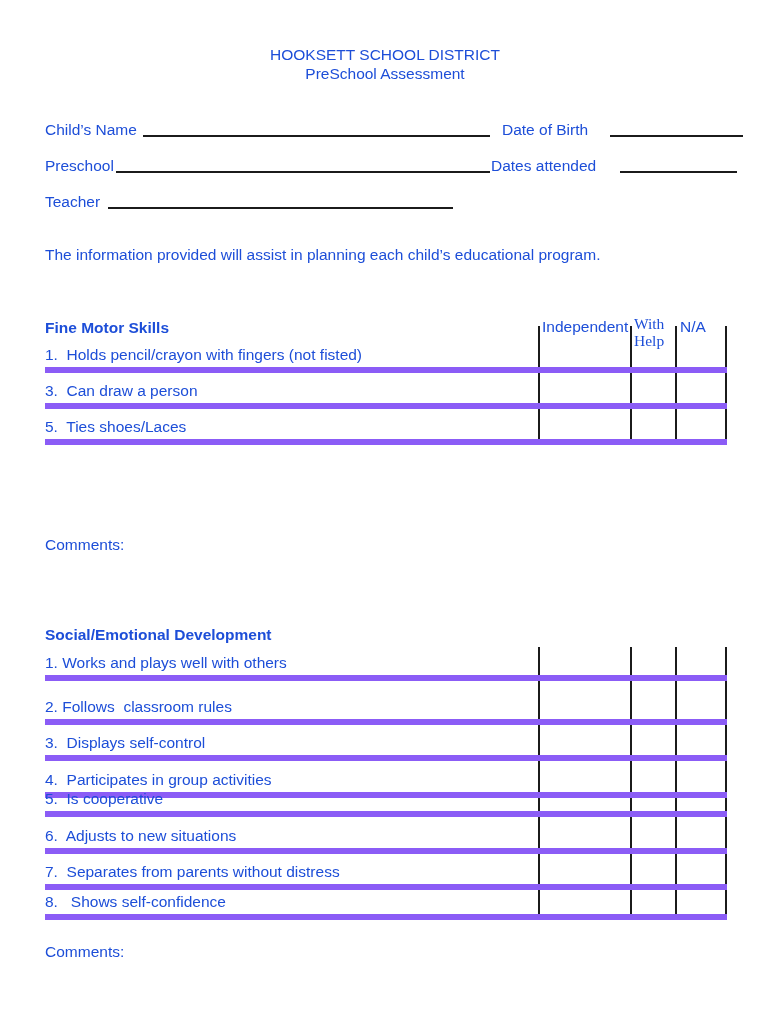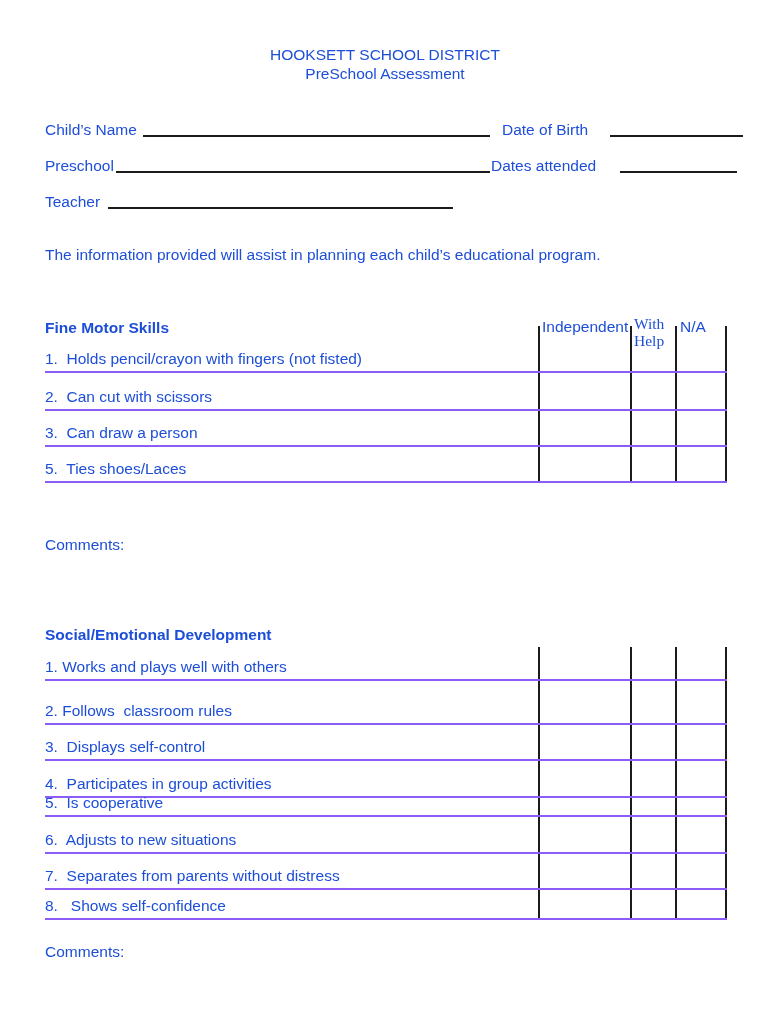--- a/index.html
+++ b/index.html
@@ -29,21 +29,21 @@
     border-bottom: 2px solid #1b1b1b;
   }
   .grid {
     position: absolute;
     left: 45px;
     width: 682px;
   }
   .row {
     position: relative;
     box-sizing: border-box;
-    border-bottom: 2px solid #8b5cf6;
+    border-bottom: 6px solid #8b5cf6;
     text-decoration: underline;
   }
   .row-label {
     position: absolute;
     left: 0;
     bottom: 4px;
     white-space: pre;
   }
   .cell {
     position: absolute;
@@ -91,26 +91,20 @@
   <div class="abs" style="left:45px; top:246px; width:640px;">The information provided will assist in planning each child’s educational program.</div>
 
   <div class="abs bold" style="left:45px; top:319px;">Fine Motor Skills</div>
   <div class="col-head" style="left:542px; top:318px;">Independent</div>
   <div class="col-head col-head-wrap" style="left:634px; top:316px;font-family:Liberation Serif, serif;">With Help</div>
   <div class="col-head" style="left:680px; top:318px;">N/A</div>
 
   <div class="grid" style="top:326px;">
       <div class="row" style="height: 47px;">
         <span class="row-label">1.  Holds pencil/crayon with fingers (not fisted)</span>
-        <div class="cell cell-a"></div>
-        <div class="cell cell-b"></div>
-        <div class="cell cell-c"></div>
-      </div>
-      <div class="row" style="height: 38px;">
-        <span class="row-label">2.  Can cut with scissors</span>
         <div class="cell cell-a"></div>
         <div class="cell cell-b"></div>
         <div class="cell cell-c"></div>
       </div>
       <div class="row" style="height: 36px;">
         <span class="row-label">3.  Can draw a person</span>
         <div class="cell cell-a"></div>
         <div class="cell cell-b"></div>
         <div class="cell cell-c"></div>
       </div>

